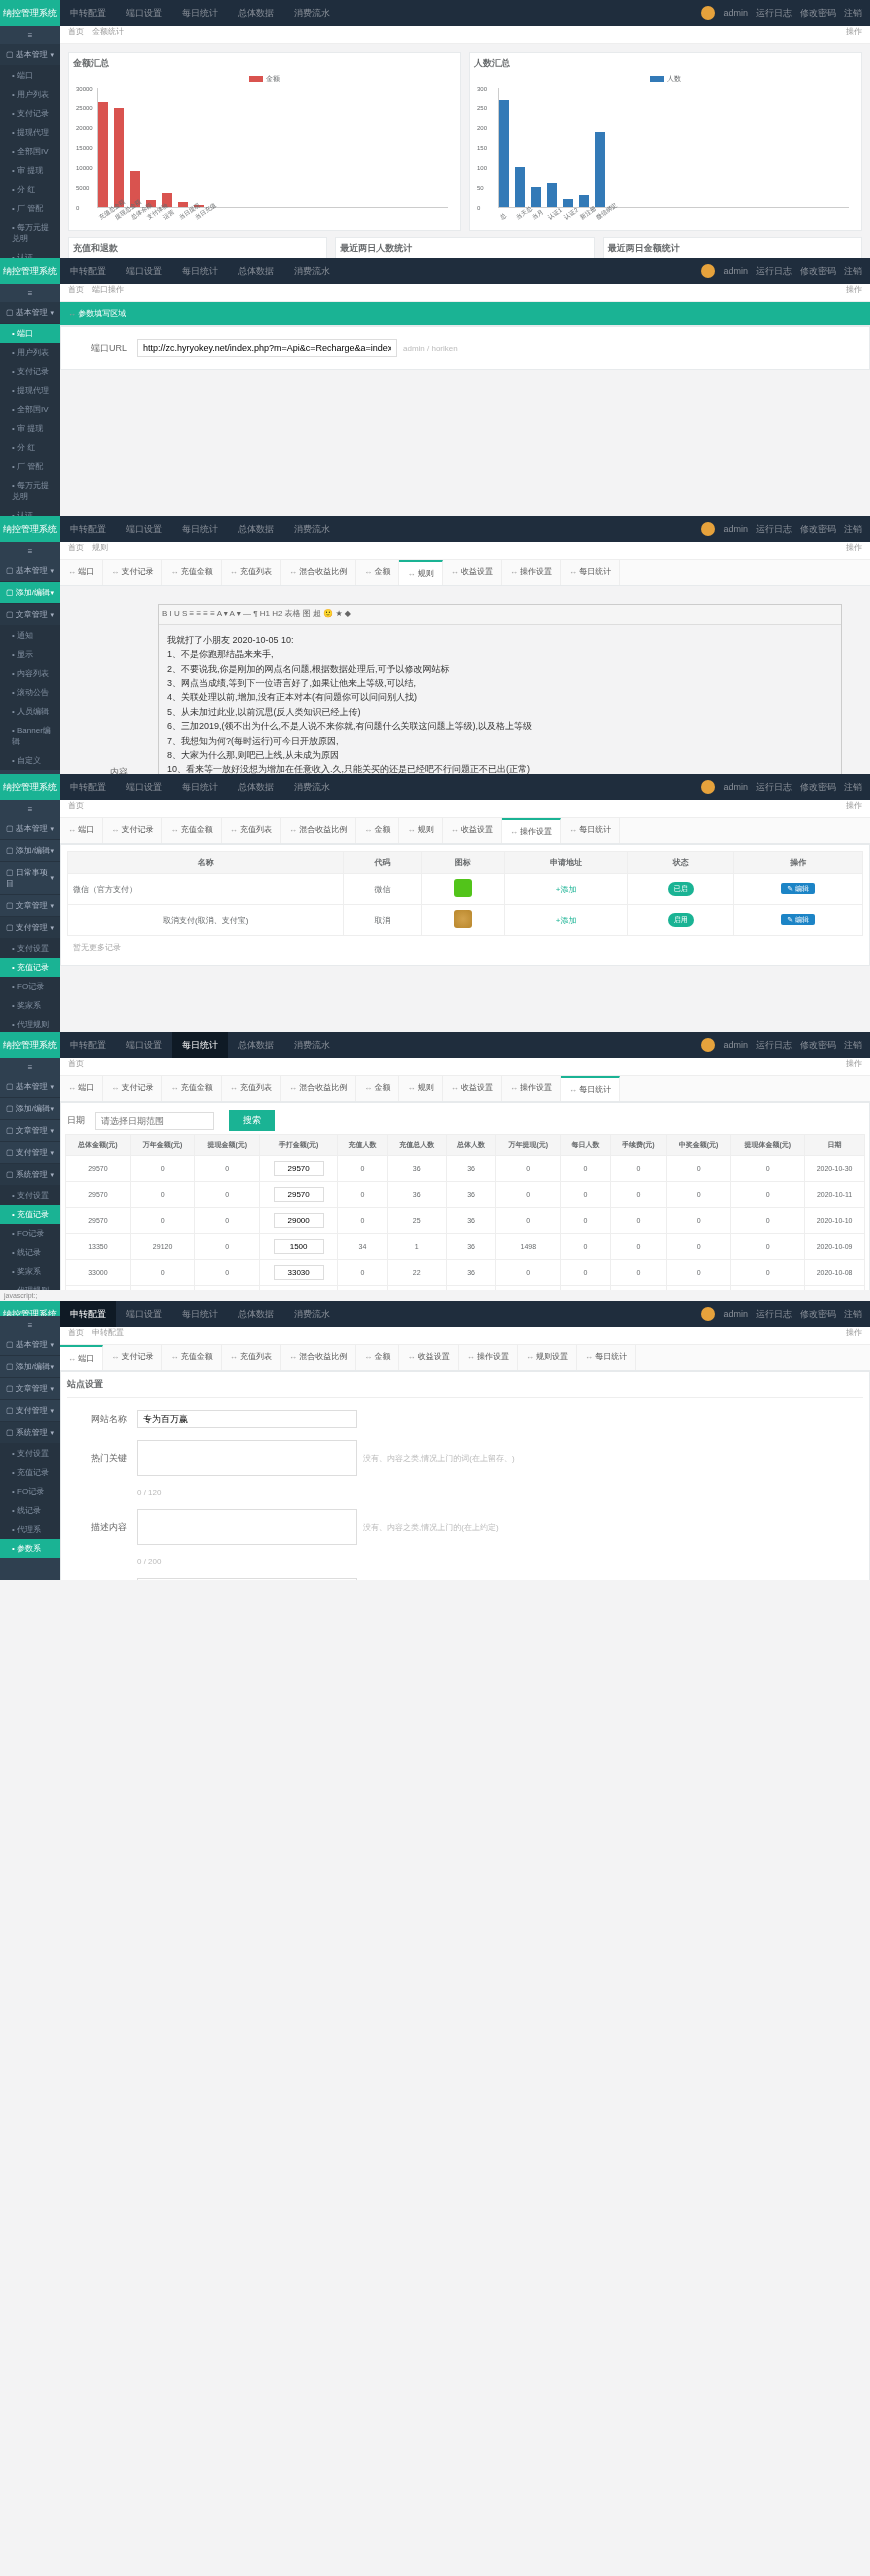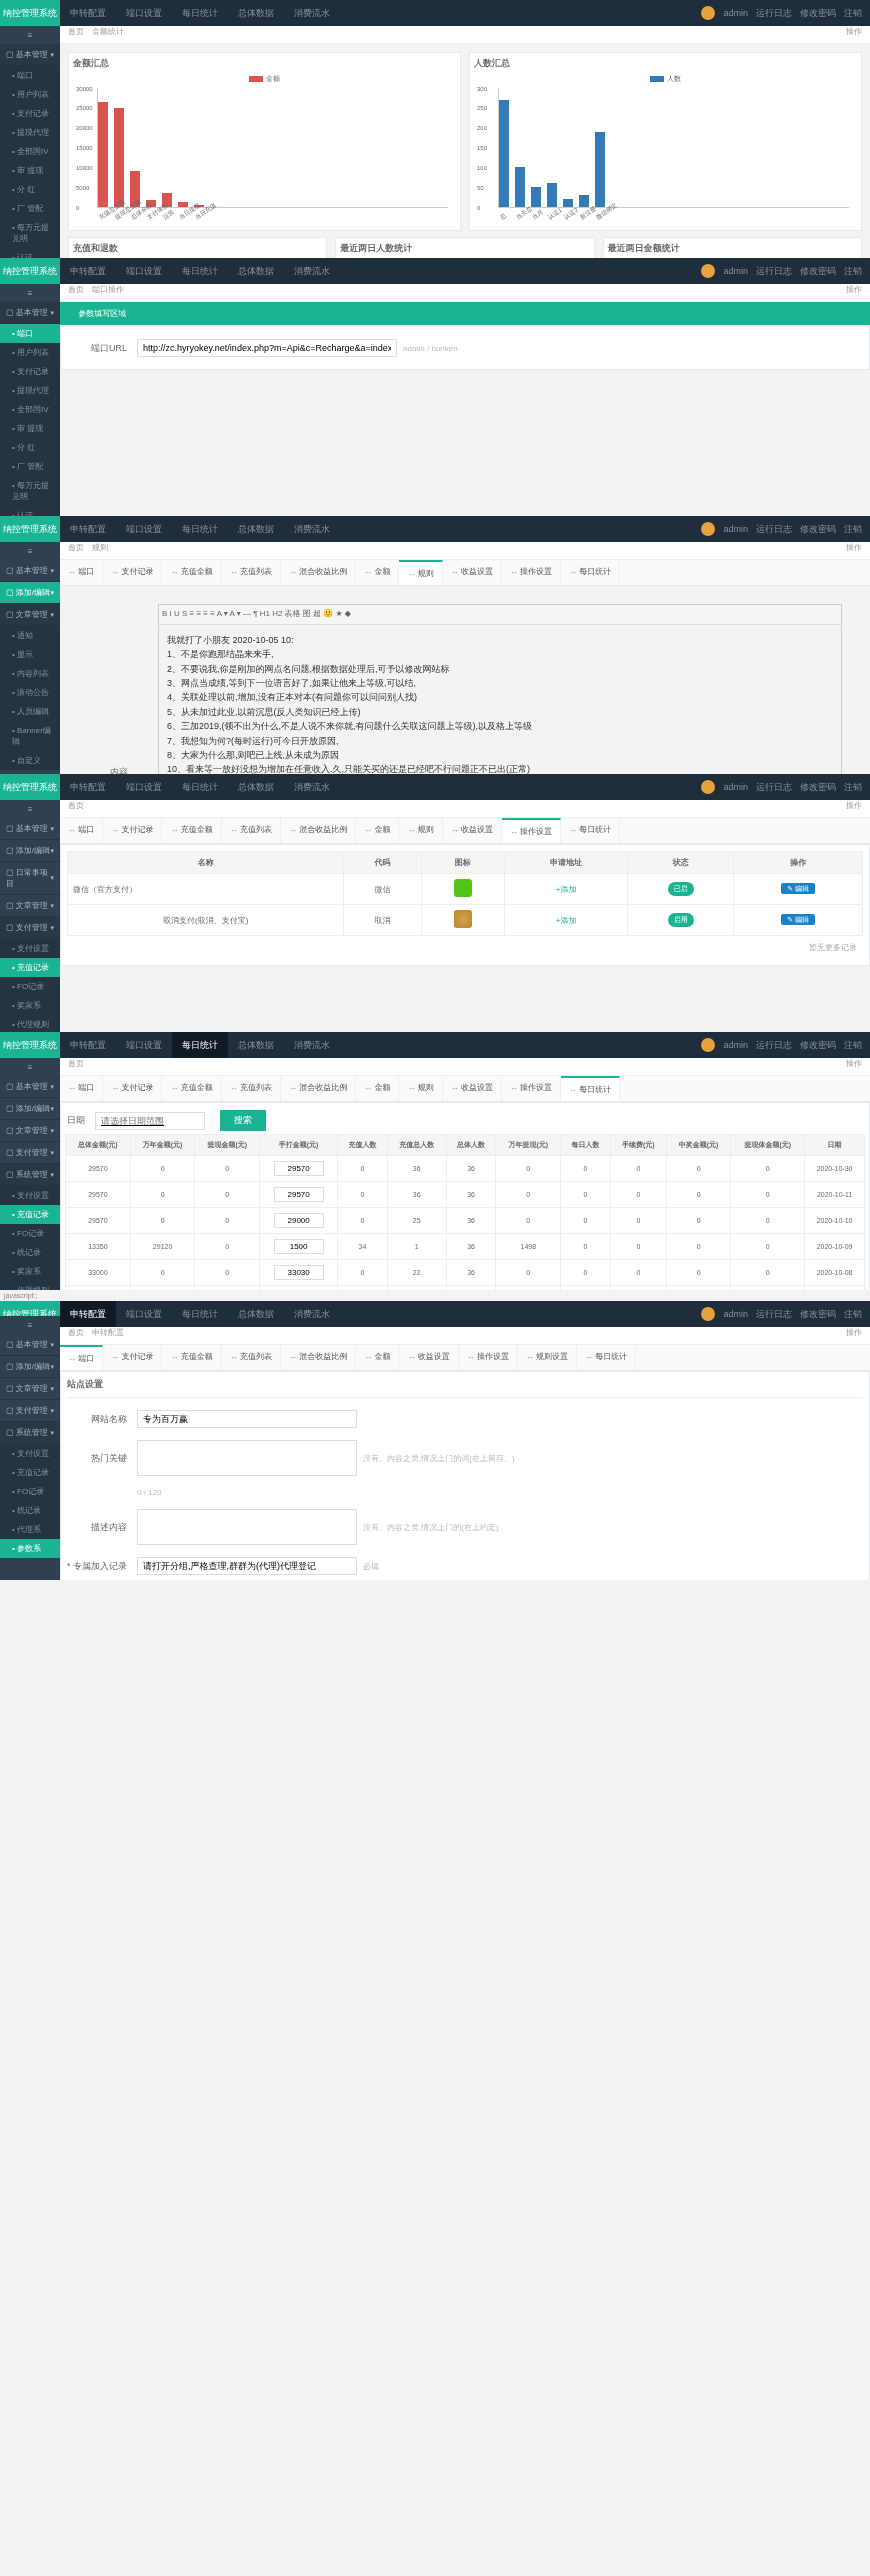--- a/index.html
+++ b/index.html
@@ -542,21 +542,21 @@
               <tr>
                 <td style="text-align:center">取消支付(取消、支付宝)</td>
                 <td>取消</td>
                 <td><span class="icon-img cookie-icon"></span></td>
                 <td><span style="color:#1ab394;cursor:pointer">+添加</span></td>
                 <td><span class="badge on">启用</span></td>
                 <td><span class="bbtn">✎ 编辑</span></td>
               </tr>
             </tbody>
           </table>
-   <div style="text-align:right;font-size:8px;color:#aaa;padding:6px">暂无更多记录</div>
+   <div style="text-align:left;font-size:8px;color:#aaa;padding:6px">暂无更多记录</div>
   </div>
  </div>
 </div>
 
 <div class="panel" style="height:258px">
  <div class="topbar">
         <div class="brand">纳控管理系统</div>
         <div class="topnav">
           <span>申转配置</span>
           <span>端口设置</span>
@@ -614,21 +614,21 @@
           <span class="">混合收益比例</span>
           <span class="">金额</span>
           <span class="">规则</span>
           <span class="">收益设置</span>
           <span class="">操作设置</span>
           <span class="act">每日统计</span>
         </div>
   <div class="content card" style="padding:4px">
    <div class="form-row" style="padding:3px 0">
     <div class="lbl" style="width:30px">日期</div>
-    <input type="text" style="width: 110px; text-decoration: underline;" placeholder="请选择日期范围">
+    <input type="text" style="width: 119px;" placeholder="请选择日期范围">
     <button class="btn" style="margin-left:15px">搜索</button>
    </div>
    <table class="tbl" style="font-size:7px">
             <thead>
               <tr id="th5">
                 <th>总体金额(元)</th>
                 <th>万年金额(元)</th>
                 <th>提现金额(元)</th>
                 <th>手打金额(元)</th>
                 <th>充值人数</th>
@@ -895,20 +895,24 @@
    <div class="form-row">
             <div class="lbl"></div>
             <span class="hint" style="margin-left:0">0 / 120</span>
           </div>
    <div class="form-row">
             <div class="lbl">描述内容</div>
             <textarea style="width: 220px; height: 36px;"></textarea>
             <span class="hint">没有、内容之类,情况上门的(在上约定)</span>
           </div>
    <div class="form-row">
+            <div class="lbl"></div>
+            <span class="hint" style="margin-left:0">0 / 200</span>
+          </div>
+   <div class="form-row">
             <div class="lbl">* 专属加入记录</div>
             <input type="text" style="width: 220px;" value="请打开分组,严格查理,群群为(代理)代理登记">
             <span class="hint">必填</span>
           </div>
    <div class="form-row">
             <div class="lbl">* 邀请入联加</div>
             <input type="checkbox" style="">
           </div>
    <div class="sep"></div>
    <div style="font-weight:bold;font-size:9px">站点参数区块</div>

